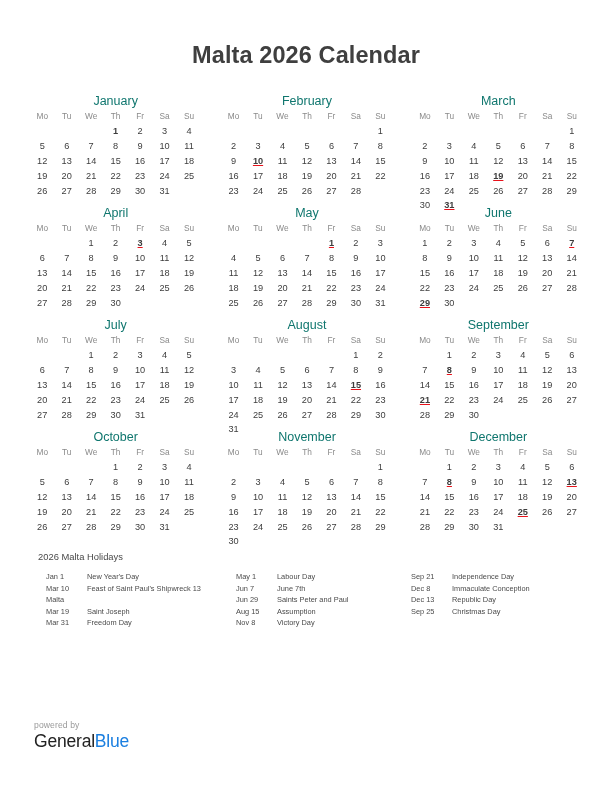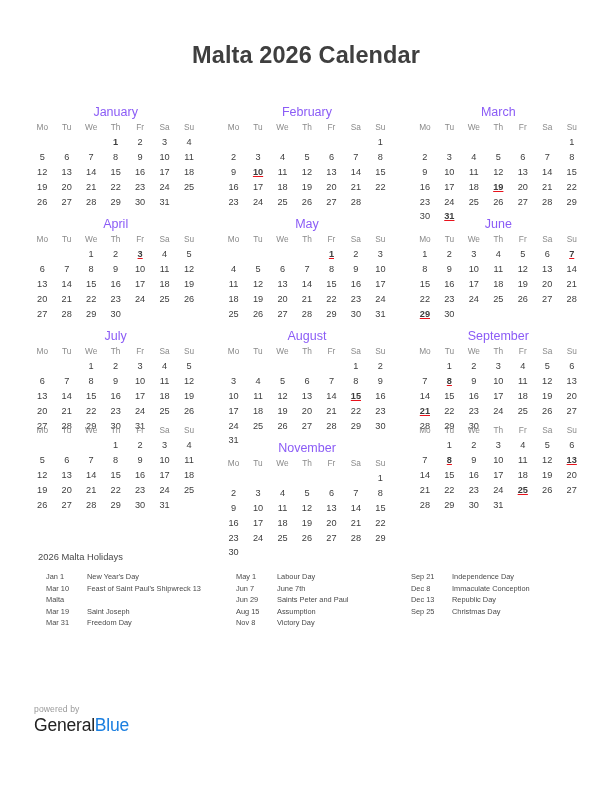--- a/index.html
+++ b/index.html
@@ -35,22 +35,22 @@
     grid-template-columns: repeat(3, 1fr);
     column-gap: 20px;
     row-gap: 0;
   }
   .month-block {
     height: 112px;
   }
   .month-name {
     text-align: center;
     font-size: 12.5px;
-    color: #8b5cf6;
-    margin: 16px 0 3px 0;
+    color: #0f766e;
+    margin: 5px 0 3px 0;
     font-weight: normal;
   }
   table.month-table {
     width: 100%;
     border-collapse: collapse;
     table-layout: fixed;
   }
   table.month-table th {
     font-size: 8.3px;
     font-weight: normal;
@@ -108,21 +108,21 @@
     width: 41px;
     flex: 0 0 41px;
   }
   .hol-name { flex: 1 1 auto; }
   .hol-row.continuation .hol-name { visibility: hidden; }
 
   
   .footer-logo {
     position: absolute;
     left: 34px;
-    top: 704px;
+    top: 720px;
   }
   .powered-by {
     font-size: 8.6px;
     color: #9a9a9a;
     line-height: 11px;
     margin: 0;
     letter-spacing: 0.1px;
   }
   .logo-wordmark {
     font-size: 17.5px;
@@ -718,20 +718,21 @@
             <td>30</td>
             <td class="empty"></td>
             <td class="empty"></td>
             <td class="empty"></td>
             <td class="empty"></td>
           </tr>
         </tbody>
       </table>
     </div>
     <div class="month-block">
+      <div class="month-name">October</div>
       <table class="month-table">
         <thead>
           <tr>
             <th>Mo</th>
             <th>Tu</th>
             <th>We</th>
             <th>Th</th>
             <th>Fr</th>
             <th>Sa</th>
             <th>Su</th>
@@ -852,20 +853,21 @@
             <td class="empty"></td>
             <td class="empty"></td>
             <td class="empty"></td>
             <td class="empty"></td>
             <td class="empty"></td>
           </tr>
         </tbody>
       </table>
     </div>
     <div class="month-block">
+      <div class="month-name">December</div>
       <table class="month-table">
         <thead>
           <tr>
             <th>Mo</th>
             <th>Tu</th>
             <th>We</th>
             <th>Th</th>
             <th>Fr</th>
             <th>Sa</th>
             <th>Su</th>

